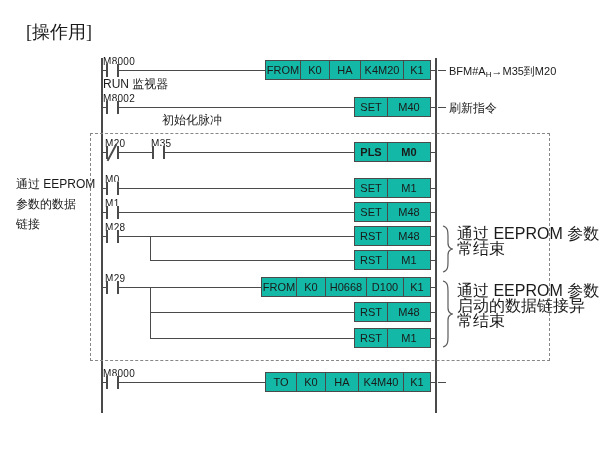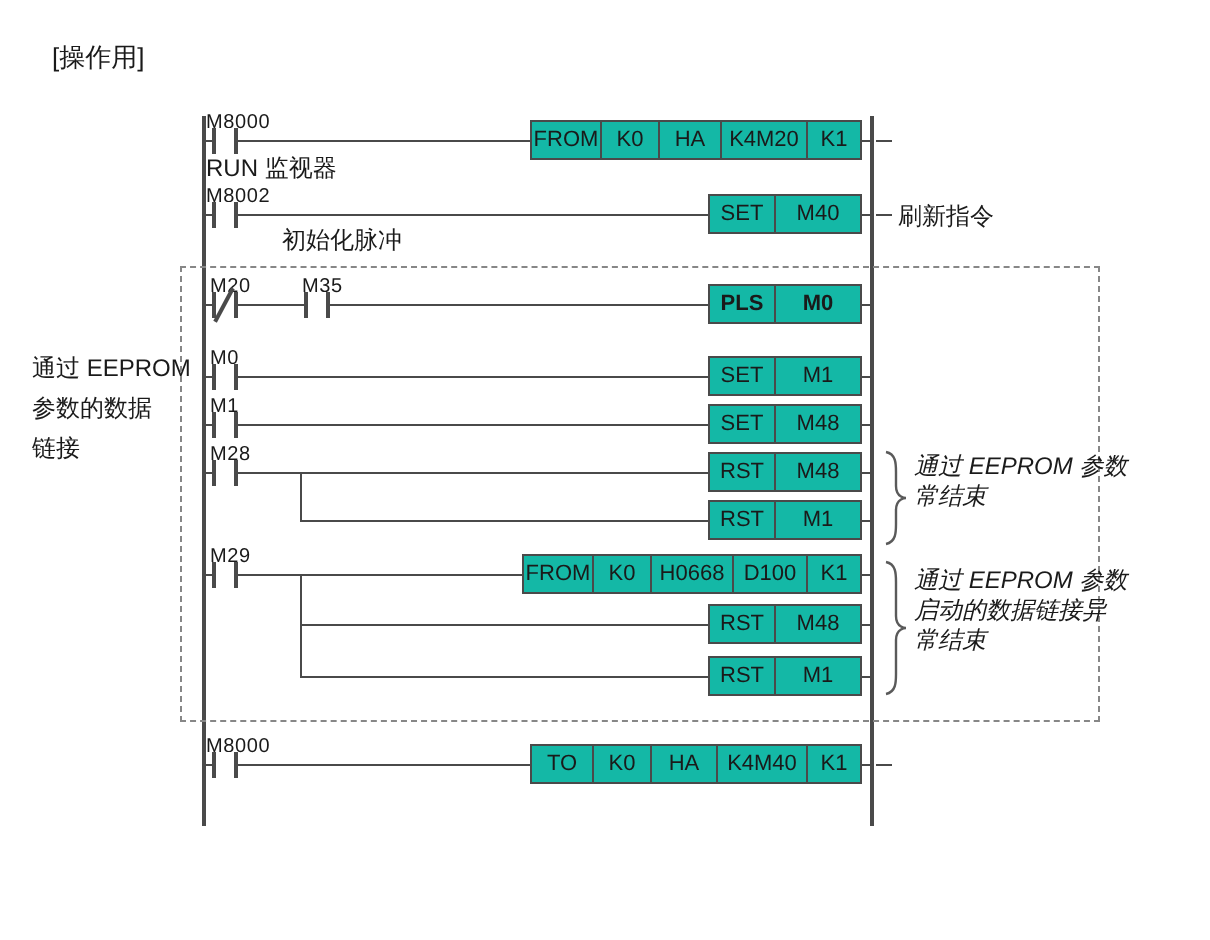--- a/index.html
+++ b/index.html
@@ -16,23 +16,23 @@
          transform:rotate(28deg);}
   .clabel{position:absolute;font-size:10px;letter-spacing:.3px;white-space:nowrap;}
   .zh{position:absolute;font-size:12px;white-space:nowrap;}
   .ibox{position:absolute;display:flex;border:1px solid var(--line);background:#14b8a6;
         height:20px;box-sizing:border-box;}
   .cell{font-size:11px;line-height:18px;text-align:center;border-left:1px solid var(--line);
         white-space:nowrap;overflow:hidden;}
   .cell:first-child{border-left:none;}
   .comment{position:absolute;font-size:11px;white-space:nowrap;}
   .subh{font-size:8px;vertical-align:-2px;}
-  .gcomment{position:absolute;font-size:12px;line-height:15px;white-space:nowrap;font-style:italic;}
+  .gcomment{position:absolute;font-size:16px;line-height:15px;white-space:nowrap;}
   .dashedbox{position:absolute;border:1px dashed #878787;background:transparent;}
-  .title{position:absolute;font-size:13px;}
+  .title{position:absolute;font-size:18px;font-family:Liberation Serif, serif;}
 </style>
 </head>
 <body>
 
 <div id="page">
 
   <div class="title" style="left:26px;top:20px;">[操作用]</div>
 
   <div>
     <div class="zh" style="left:16px;top:176px;">通过 EEPROM</div>
@@ -50,33 +50,34 @@
   <div class="contact" style="left:106px;top:64px;"></div>
   <div class="ibox" style="left:265px;top:60px;">
     <div class="cell" style="width:34px;">FROM</div>
     <div class="cell" style="width:28px;">K0</div>
     <div class="cell" style="width:30px;">HA</div>
     <div class="cell" style="width:42px;">K4M20</div>
     <div class="cell" style="width:26px;">K1</div>
   </div>
   <div class="hline" style="left:431px;top:70px;width:5px;"></div>
   <div class="hline" style="left:438px;top:70px;width:8px;"></div>
+  <div class="comment" style="left:449px;top:64px;"><span>BFM#A</span><span class="subh">H</span><span>→M35到M20</span></div>
   <div class="zh" style="left:103px;top:76px;">RUN 监视器</div>
 
   <div class="clabel" style="left:103px;top:93px;">M8002</div>
   <div class="hline" style="left:102px;top:107px;width:252px;"></div>
   <div class="contact" style="left:106px;top:101px;"></div>
   <div class="ibox" style="left:354px;top:97px;">
     <div class="cell" style="width:32px;">SET</div>
     <div class="cell" style="width:42px;">M40</div>
   </div>
   <div class="hline" style="left:431px;top:107px;width:5px;"></div>
   <div class="hline" style="left:438px;top:107px;width:8px;"></div>
   <div class="zh" style="left:449px;top:100px;">刷新指令</div>
-  <div class="zh" style="left:95px;top:112px;padding-left:46px;">初始化脉冲</div>
+  <div class="zh" style="left:116px;top:112px;padding-left:46px;">初始化脉冲</div>
 
   <div class="clabel" style="left:105px;top:138px;">M20</div>
   <div class="clabel" style="left:151px;top:138px;">M35</div>
   <div class="hline" style="left:102px;top:152px;width:252px;"></div>
   <div class="contact" style="left:106px;top:146px;">
     <div class="slash"></div>
   </div>
   <div class="contact" style="left:152px;top:146px;"></div>
   <div class="ibox" style="left:354px;top:142px;font-weight:bold;">
     <div class="cell" style="width:32px;">PLS</div>

